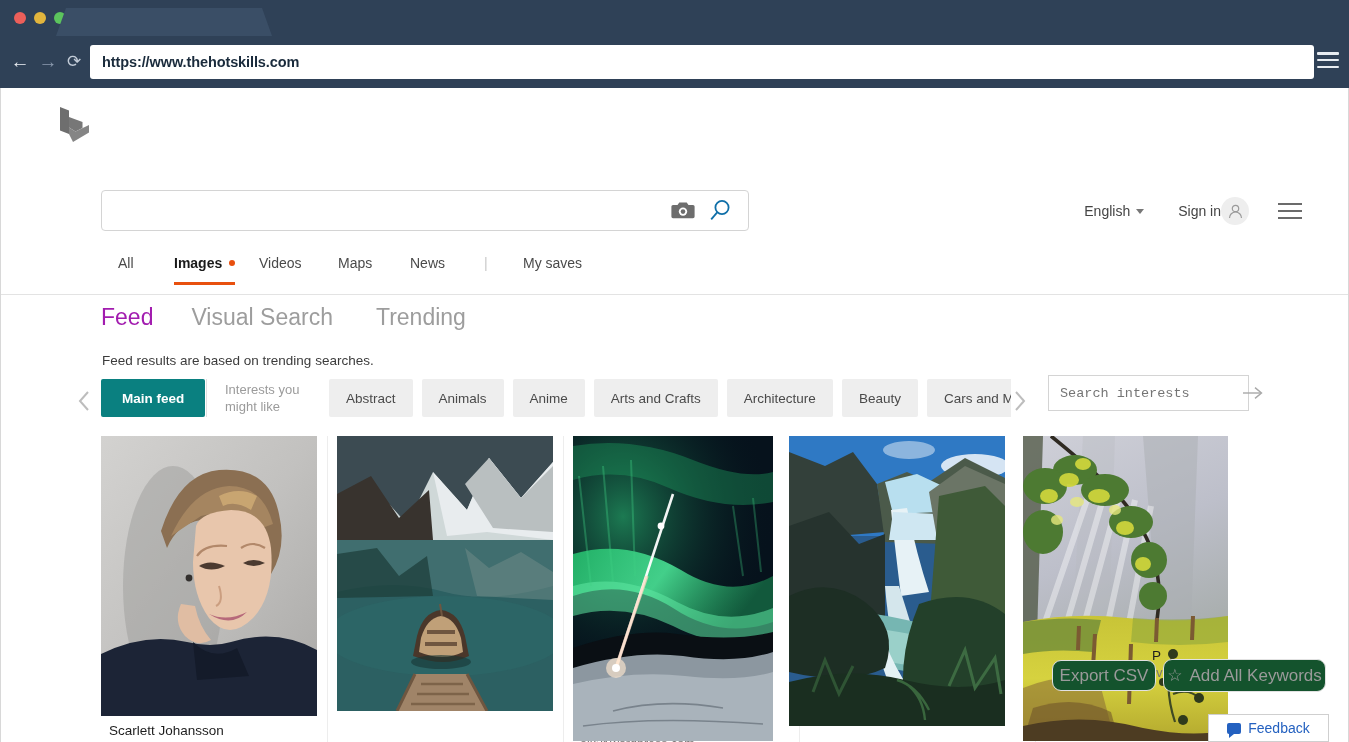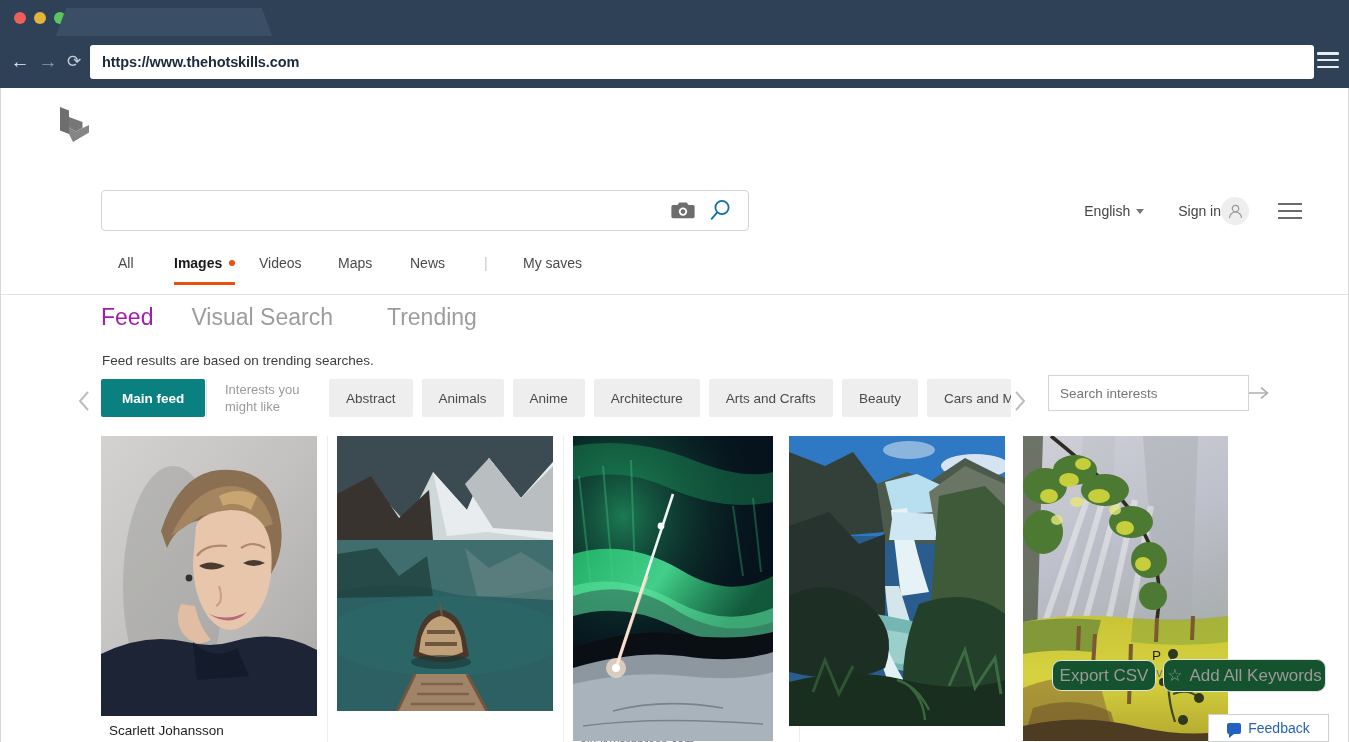--- a/index.html
+++ b/index.html
@@ -156,21 +156,21 @@
     background: #eeeeee; color: #4a4a4a; font-size: 13.5px;
     padding: 0 17px; height: 38px; display: flex; align-items: center;
     border-radius: 2px; cursor: pointer; white-space: nowrap;
   }
   .searchinterests {
     position: absolute; left: 1047px; top: -4px; width: 201px; height: 36px;
     border: 1px solid #d4d4d4; background: #fff; display: flex; align-items: center;
   }
   .si-input {
     flex: 1; border: none; outline: none; font-size: 13.5px; color: #444;
-    padding: 0 11px; height: 100%; font-family: Liberation Sans, sans-serif;
+    padding: 0 11px; height: 100%; font-family: Liberation Mono, monospace;
     background: transparent;
   }
   .si-arrow {
     width: 34px; height: 100%; display: flex; align-items: center; justify-content: center;
     color: #9a9a9a; font-size: 17px; cursor: pointer;
   }
 
   
   .results {
     position: absolute; left: 0; top: 348px; width: 1349px; height: 306px;
@@ -296,21 +296,21 @@
       <div class="navtab" style="left:258px;">Videos</div>
       <div class="navtab" style="left:337px;">Maps</div>
       <div class="navtab" style="left:409px;">News</div>
       <div class="navsep" style="left:483px;">|</div>
       <div class="navtab" style="left:522px;">My saves</div>
     </div>
 
     <div class="feedtabs">
       <div class="feedtab active">Feed</div>
       <div class="feedtab inactive" style="margin-left:38px;">Visual Search</div>
-      <div class="feedtab inactive" style="margin-left:54px;">Trending</div>
+      <div class="feedtab inactive" style="margin-left:43px;">Trending</div>
     </div>
     <div class="feednote">Feed results are based on trending searches.</div>
 
     <div class="chiprow">
       <div class="arrow-left">
         <svg width="14" height="22" viewBox="0 0 14 22">
             <polyline points="11,2 3,11 11,20" fill="none" stroke="#bdbdbd" stroke-width="2"></polyline>
           </svg>
       </div>
       <div class="mainfeed-btn">Main feed</div>
@@ -319,22 +319,22 @@
         <div>
           <div>Interests you</div>
           <div>might like</div>
         </div>
       </div>
       <div class="chips-scroller">
         <div class="chips-inner" id="chips-inner">
             <div class="chip">Abstract</div>
             <div class="chip">Animals</div>
             <div class="chip">Anime</div>
+            <div class="chip">Arts and Crafts</div>
             <div class="chip">Architecture</div>
-            <div class="chip">Arts and Crafts</div>
             <div class="chip">Beauty</div>
             <div class="chip">Cars and Motorcycles</div>
           </div>
       </div>
       <div class="arrow-right">
         <svg width="14" height="22" viewBox="0 0 14 22">
             <polyline points="3,2 11,11 3,20" fill="none" stroke="#bdbdbd" stroke-width="2"></polyline>
           </svg>
       </div>
       <div class="searchinterests">

